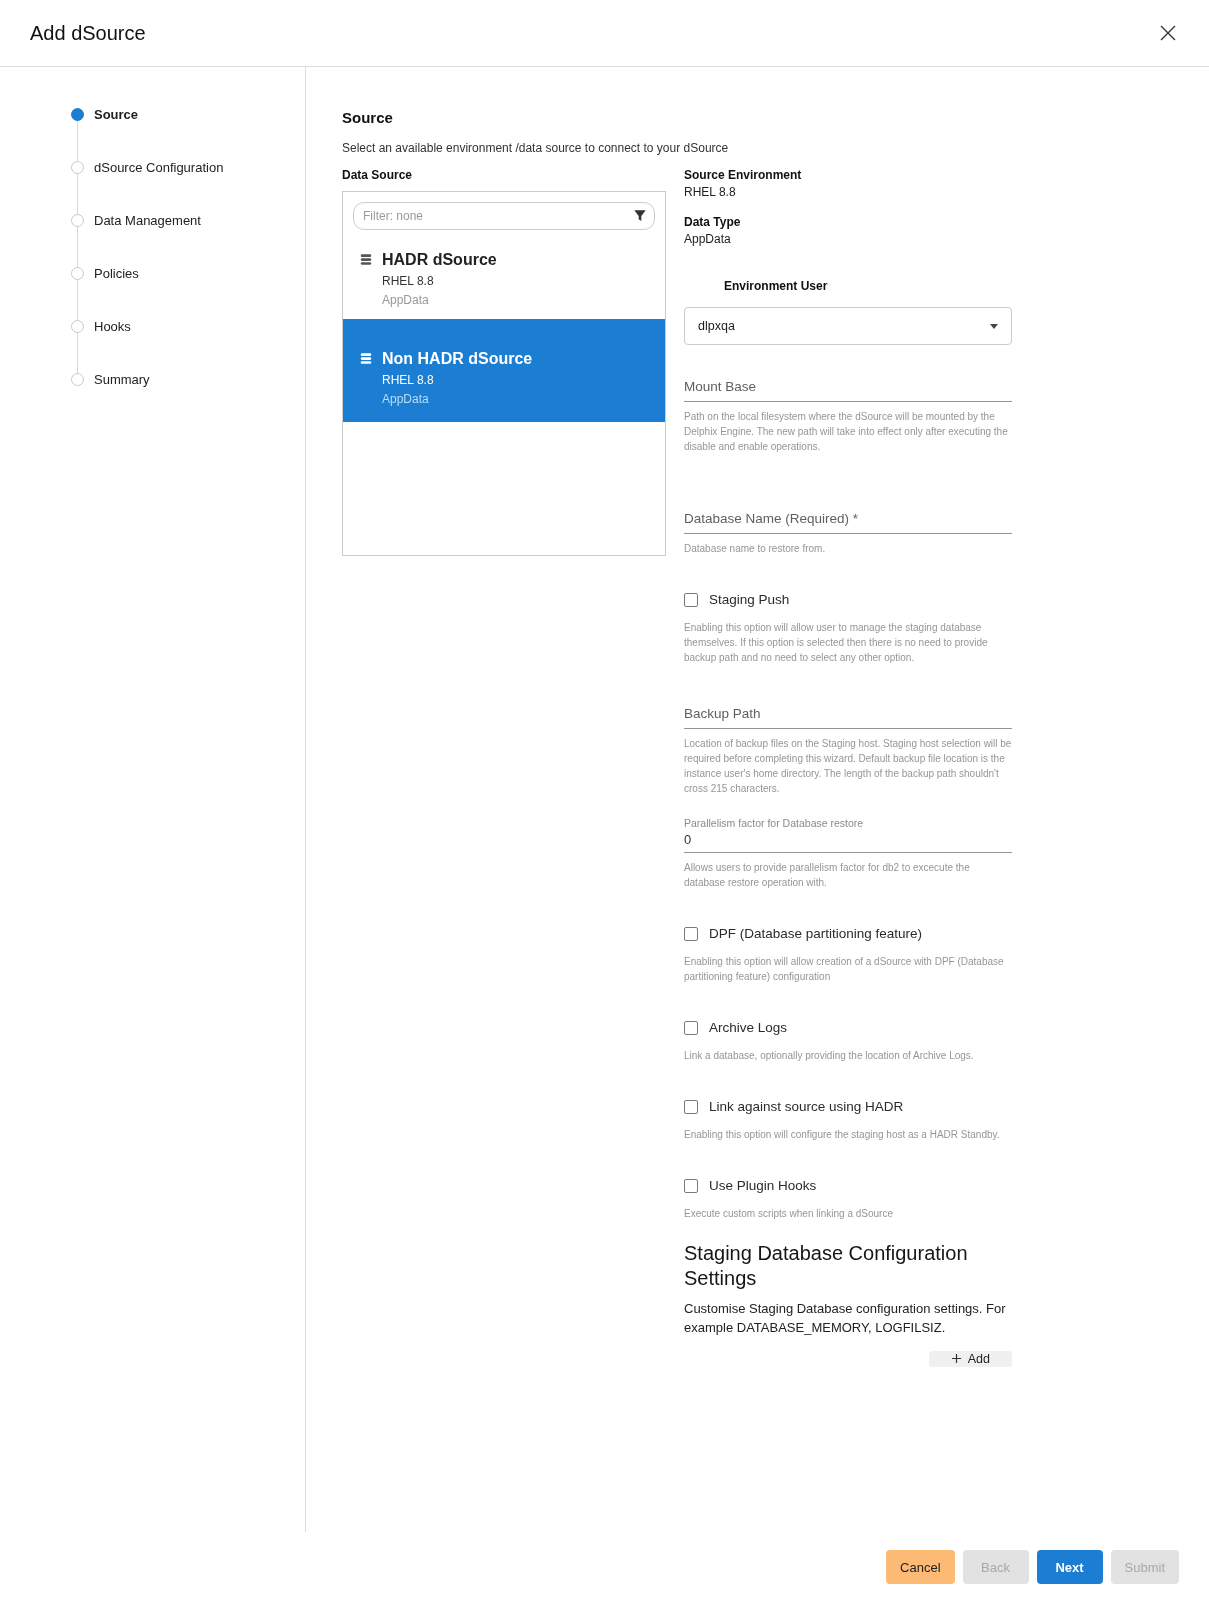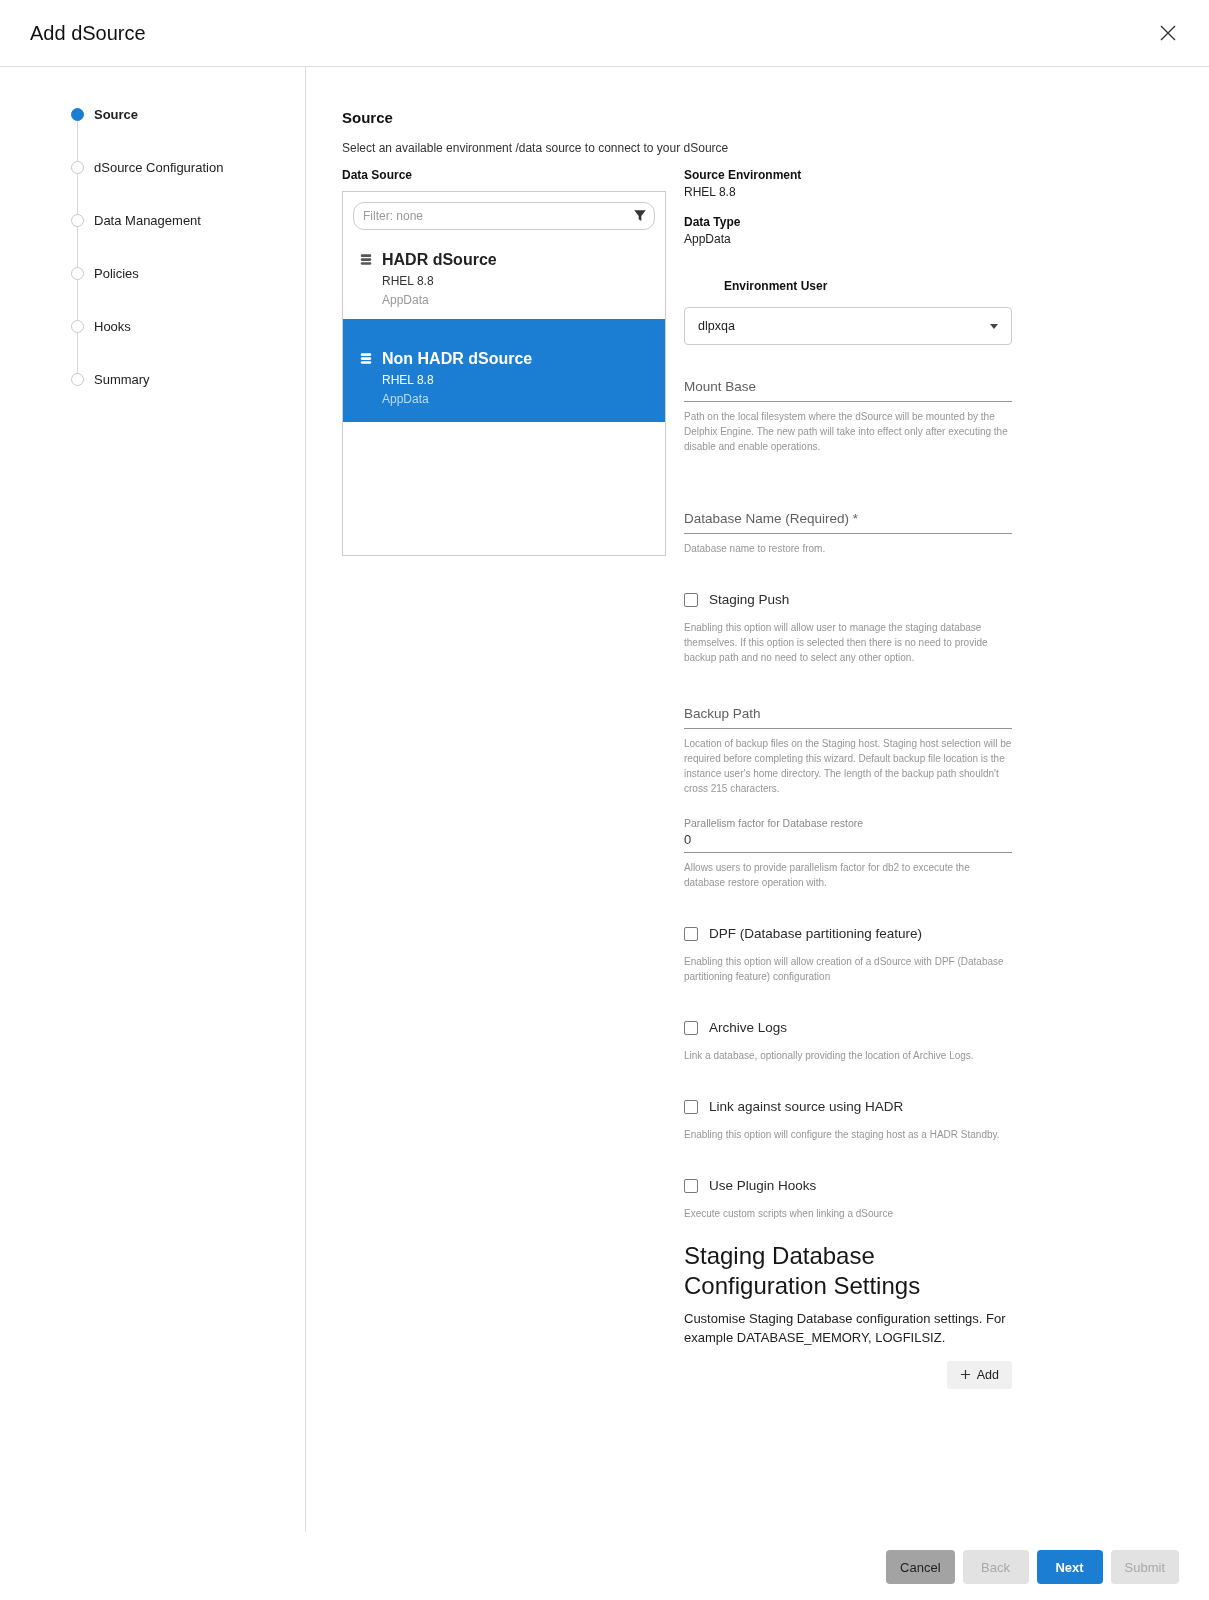--- a/index.html
+++ b/index.html
@@ -64,28 +64,28 @@
   .helper { font-size:10px; line-height:1.5; color:#969696; margin-top:7px; }
   .p-field { margin-top:21px; }
   .p-label { font-size:10.5px; color:#8a8a8a; }
   .p-input { display:block; width:100%; border:none; border-bottom:1px solid #949494; font-size:13px; color:#333; padding:3px 0 5px 0; font-family:inherit; outline:none; background:transparent; }
 
   .check-row { display:flex; align-items:center; margin-top:36px; cursor:pointer; }
   .checkbox { width:14px; height:14px; border:1.5px solid #7a7a7a; border-radius:2px; background:#fff; flex:none; }
   .check-label { margin-left:11px; font-size:13.5px; color:#2b2b2b; }
   .check-helper { font-size:10px; line-height:1.5; color:#969696; margin-top:13px; }
 
-  .staging-title { margin-top:20px; font-size:24px; font-weight:500; line-height:1.25; color:#161616; }
+  .staging-title { margin-top:20px; font-size:20px; font-weight:500; line-height:1.25; color:#161616; }
   .staging-desc { margin-top:9px; font-size:13px; line-height:1.45; color:#222; }
-  .add-btn { align-self:flex-end; margin-top:13px; background:#f0f0f0; border:none; border-radius:3px; height:28px; padding:0 13px; display:flex; align-items:center; gap:6px; font-size:12.5px; color:#222; cursor:pointer; font-family:inherit; }
+  .add-btn { align-self:flex-end; margin-top:13px; background:#f0f0f0; border:none; border-radius:3px; height:16px; padding:0 22px; display:flex; align-items:center; gap:6px; font-size:12.5px; color:#222; cursor:pointer; font-family:inherit; }
 
   
   .footer { position:absolute; right:30px; bottom:16px; display:flex; gap:8px; }
   .btn { height:34px; min-width:66px; padding:0 14px; border:none; border-radius:4px; font-size:13px; font-family:inherit; cursor:pointer; }
-  .btn-default { background:#a3a3a3; color:#222; }
+  .btn-default { background:#fdba74; color:#222; }
   .btn-disabled { background:#e2e2e2; color:#a8a8a8; cursor:default; }
   .btn-primary { background:#1b7ed3; color:#fff; font-weight:bold; }
 </style>
 </head>
 <body>
 
 <div class="modal">
 
   <div class="header">
     <div class="header-title">Add dSource</div>

